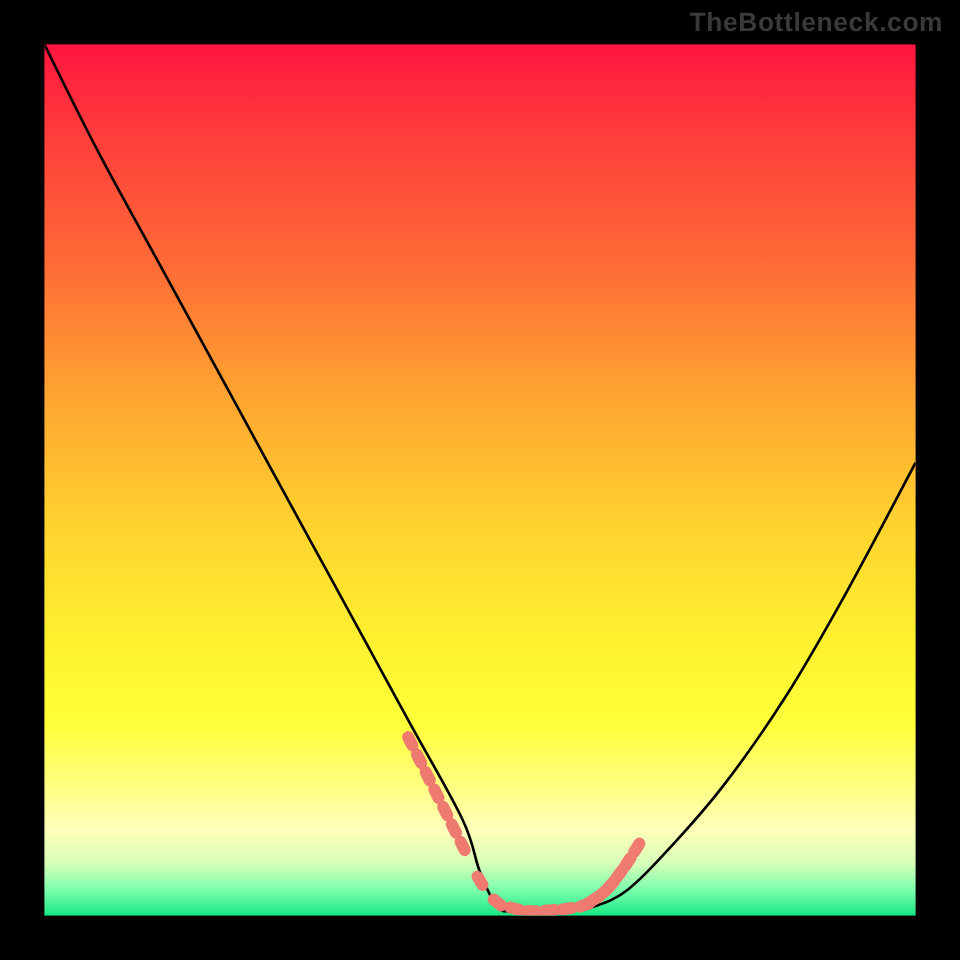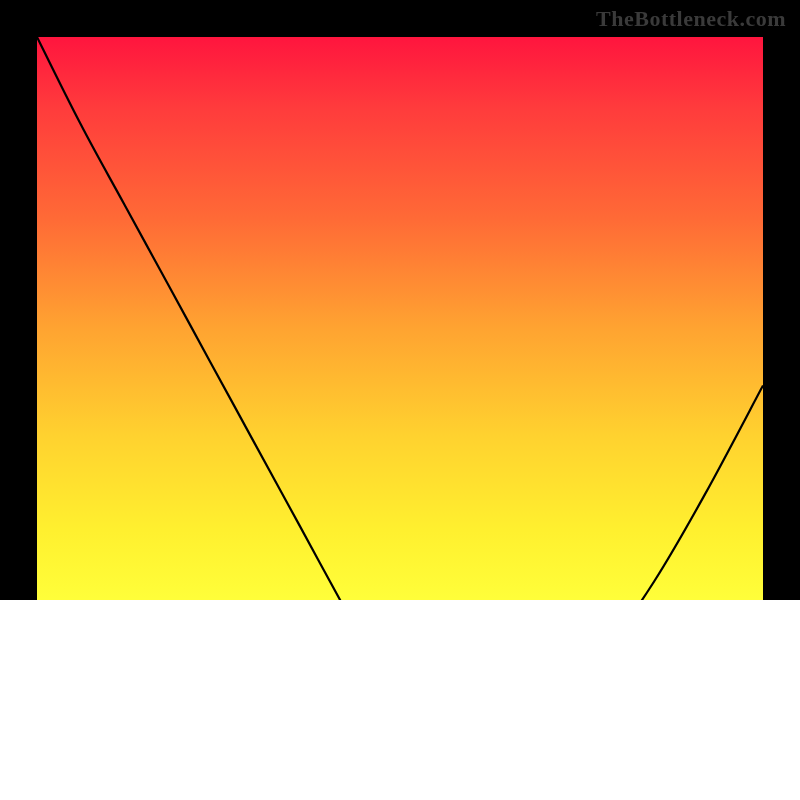--- a/index.html
+++ b/index.html
@@ -3,25 +3,24 @@
 <meta charset="utf-8">
 <style>
   body {
     margin: 0;
     padding: 0;
     background: #fff;
     font-family: Arial, Helvetica, sans-serif;
   }
   .outer {
     width: 800px;
-    height: 600px;
+    height: 800px;
     background: #000;
     position: relative;
     box-sizing: border-box;
-    font-family: Liberation Serif, serif;
   }
   .watermark {
     position: absolute;
     top: 6px;
     right: 14px;
     color: #3a3a3a;
     font-size: 22px;
     font-weight: bold;
     letter-spacing: 0.5px;
     z-index: 10;

